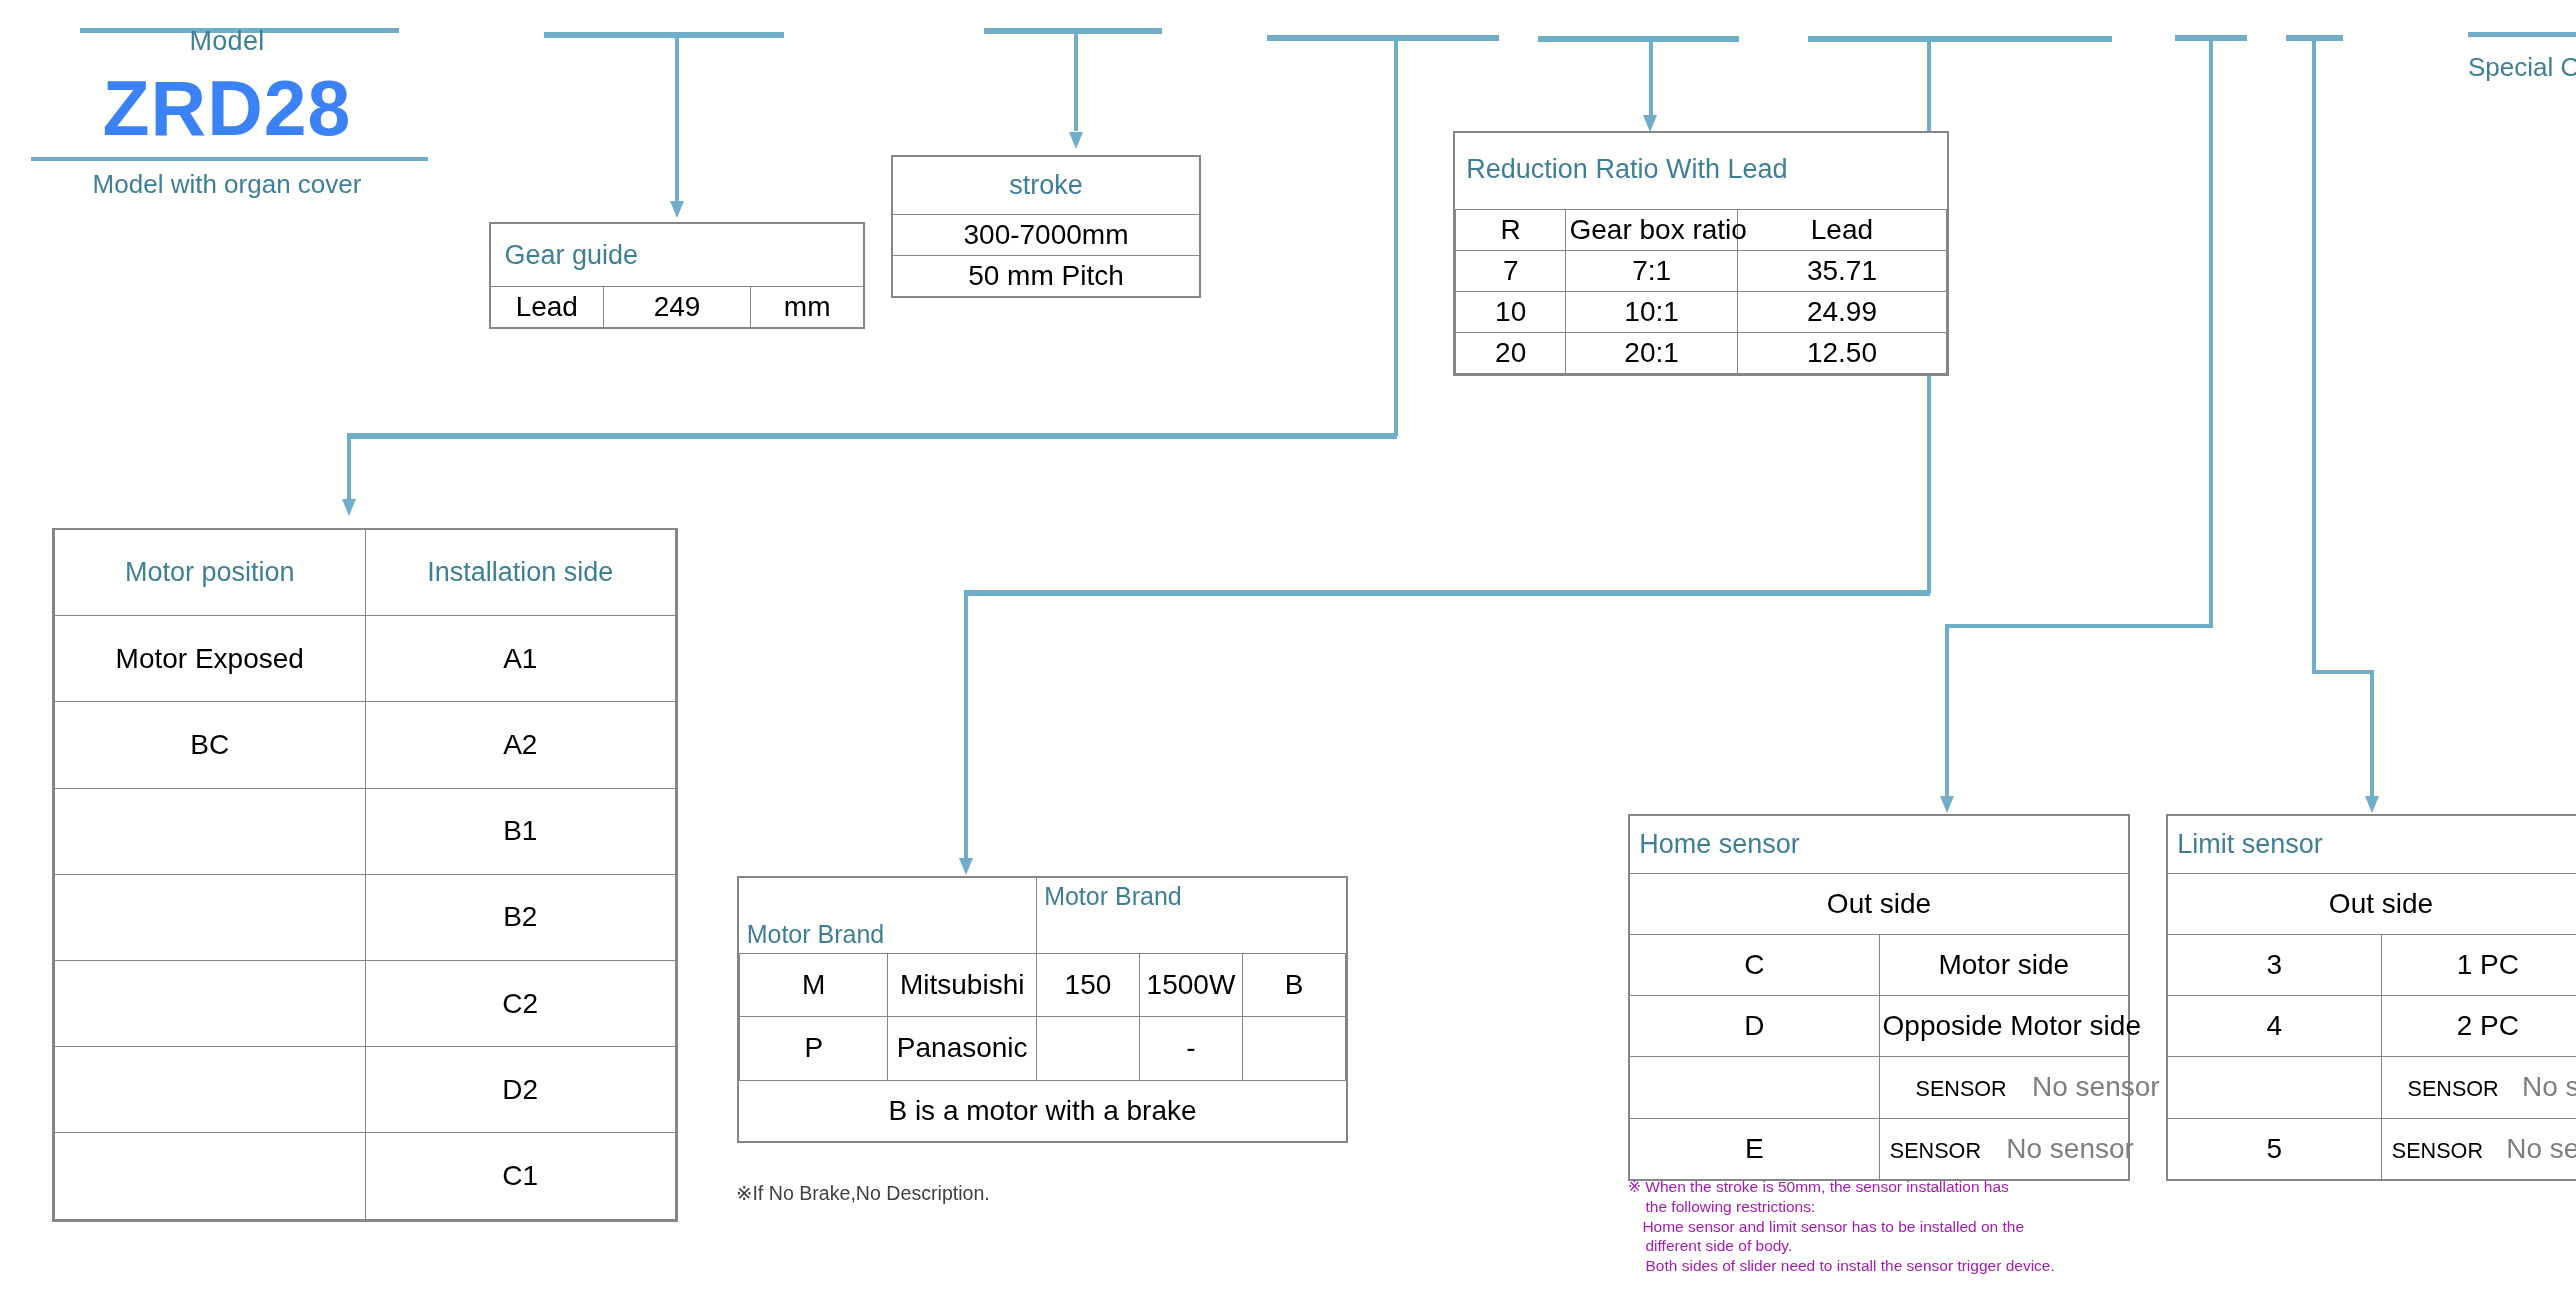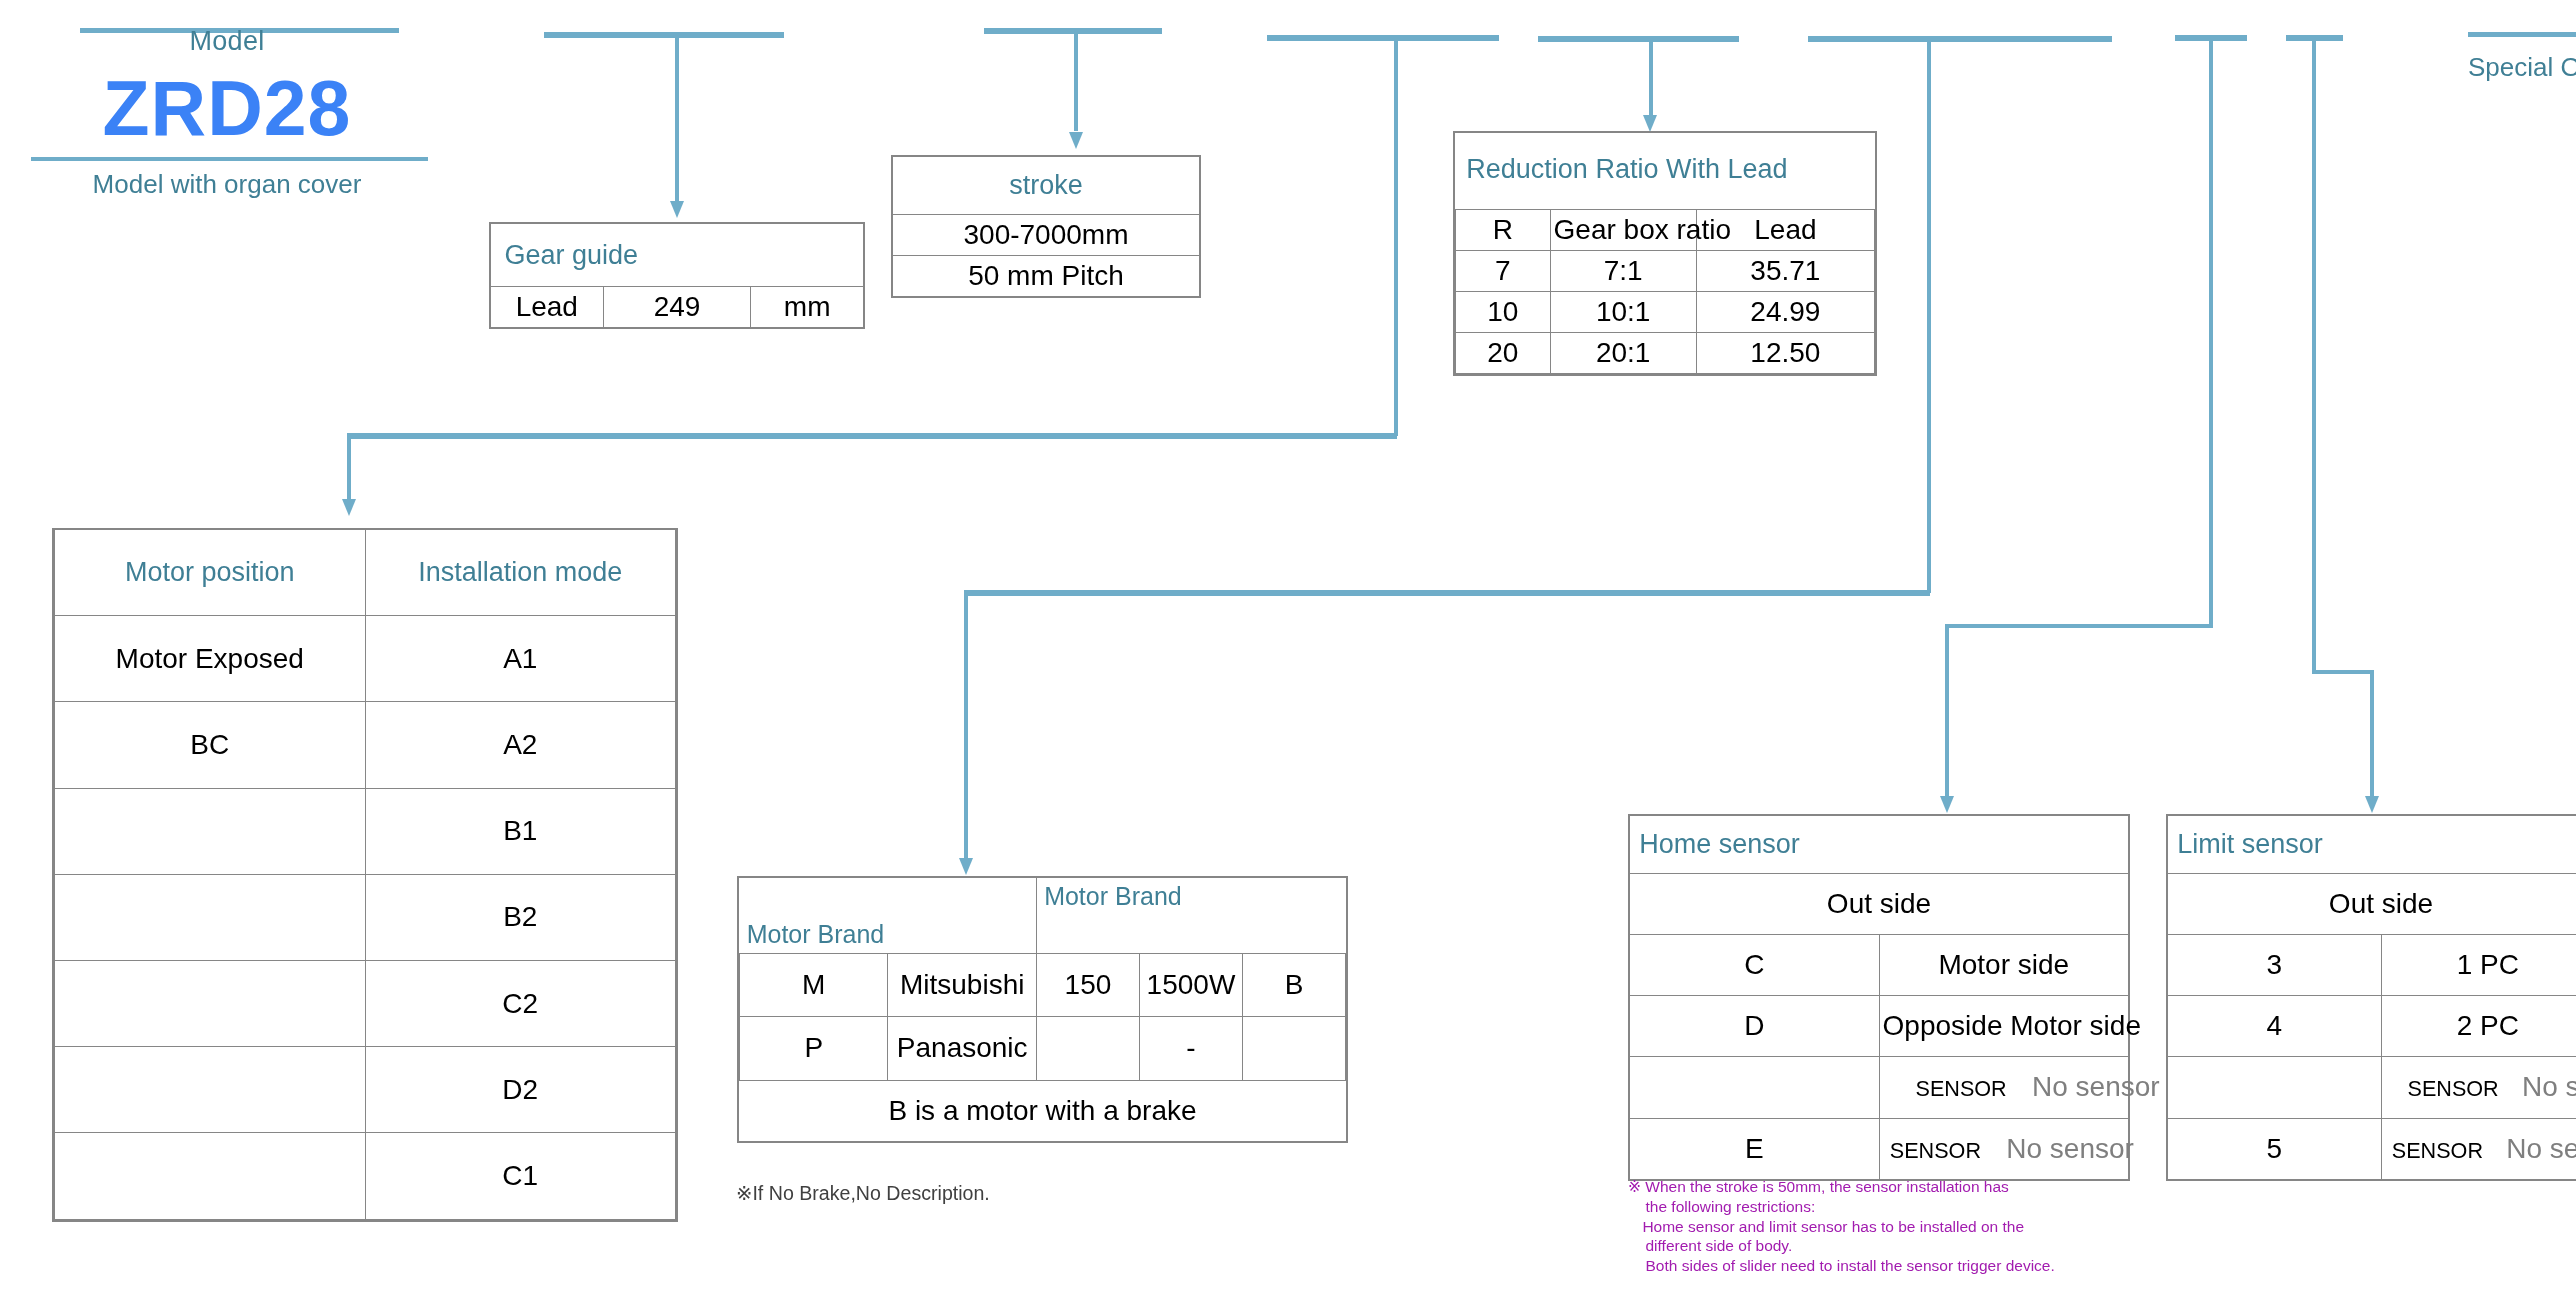--- a/index.html
+++ b/index.html
@@ -47,21 +47,21 @@
   
   #gear-guide{left:489px;top:222px;width:376px;}
   #gear-guide .box-title{padding:15.5px 0 15.5px 13.4px;}
   #gear-guide table.grid td{border-left:none;border-right:none;border-bottom:none;}
   #gear-guide table.grid td+td{border-left:1.5px solid #868686;}
 
   #stroke-box{left:891px;top:155px;width:310px;}
   #stroke-box .box-title{padding:13.4px 0 12.4px 0;text-align:center;}
   #stroke-box .r td{border-left:none;border-right:none;border-bottom:none;}
 
-  #reduction-box{left:1453px;top:131px;width:424px;}
+  #reduction-box{left:1453px;top:131px;width:496px;}
   #reduction-box .box-title{padding:20.6px 0 24px 11.3px;}
 
   #motorpos-box{left:52px;top:528px;width:626px;}
   #motorpos-box table.grid td{height:77px;}
   #motorpos-box .hdr td{color:#3f7f95;font-size:27px;background:#fff;
                         border-top:none;height:72px;}
 
   #brand-box{left:737px;top:876px;width:611px;}
 
   #home-box{left:1628px;top:814px;width:502px;}
@@ -177,21 +177,21 @@
     </tr>
   </tbody>
     </table>
 </div>
 
 <div class="box" id="motorpos-box">
   <table class="grid">
     <tbody>
         <tr class="hdr">
       <td style="width:50%" class="nb-top">Motor position</td>
-      <td style="width:50%" class="nb-top">Installation mode</td>
+      <td style="width:50%" class="nb-top">Installation side</td>
     </tr>
     <tr>
       <td class="sh gray">Motor Exposed</td>
       <td>A1</td>
     </tr>
     <tr>
       <td class="sh gray">BC</td>
       <td>A2</td>
     </tr>
     <tr>

